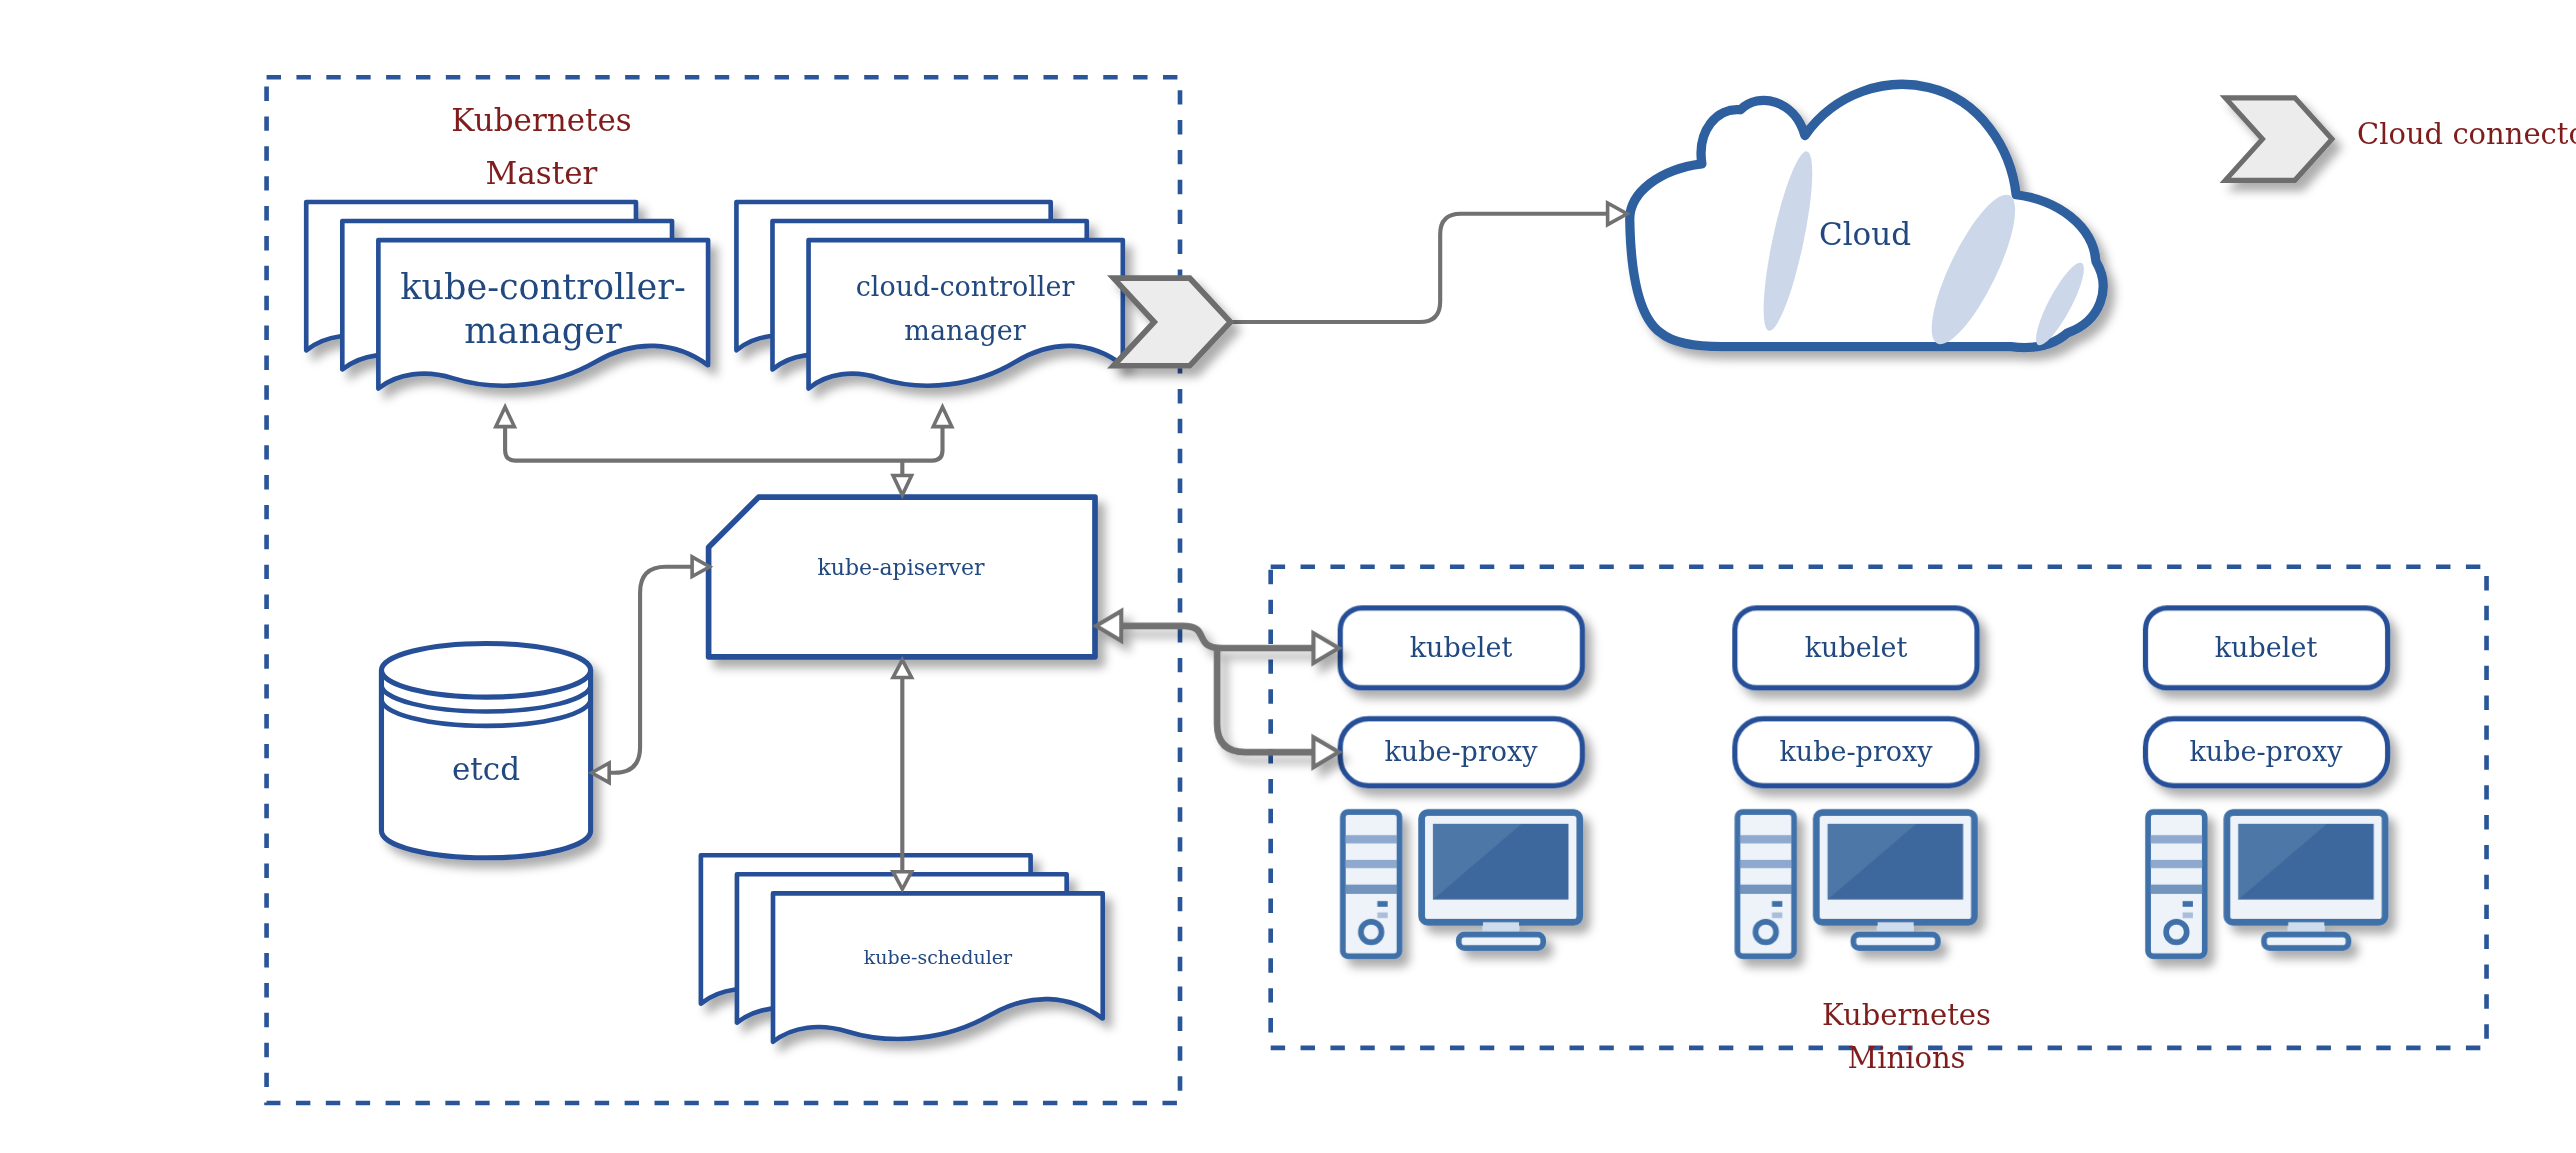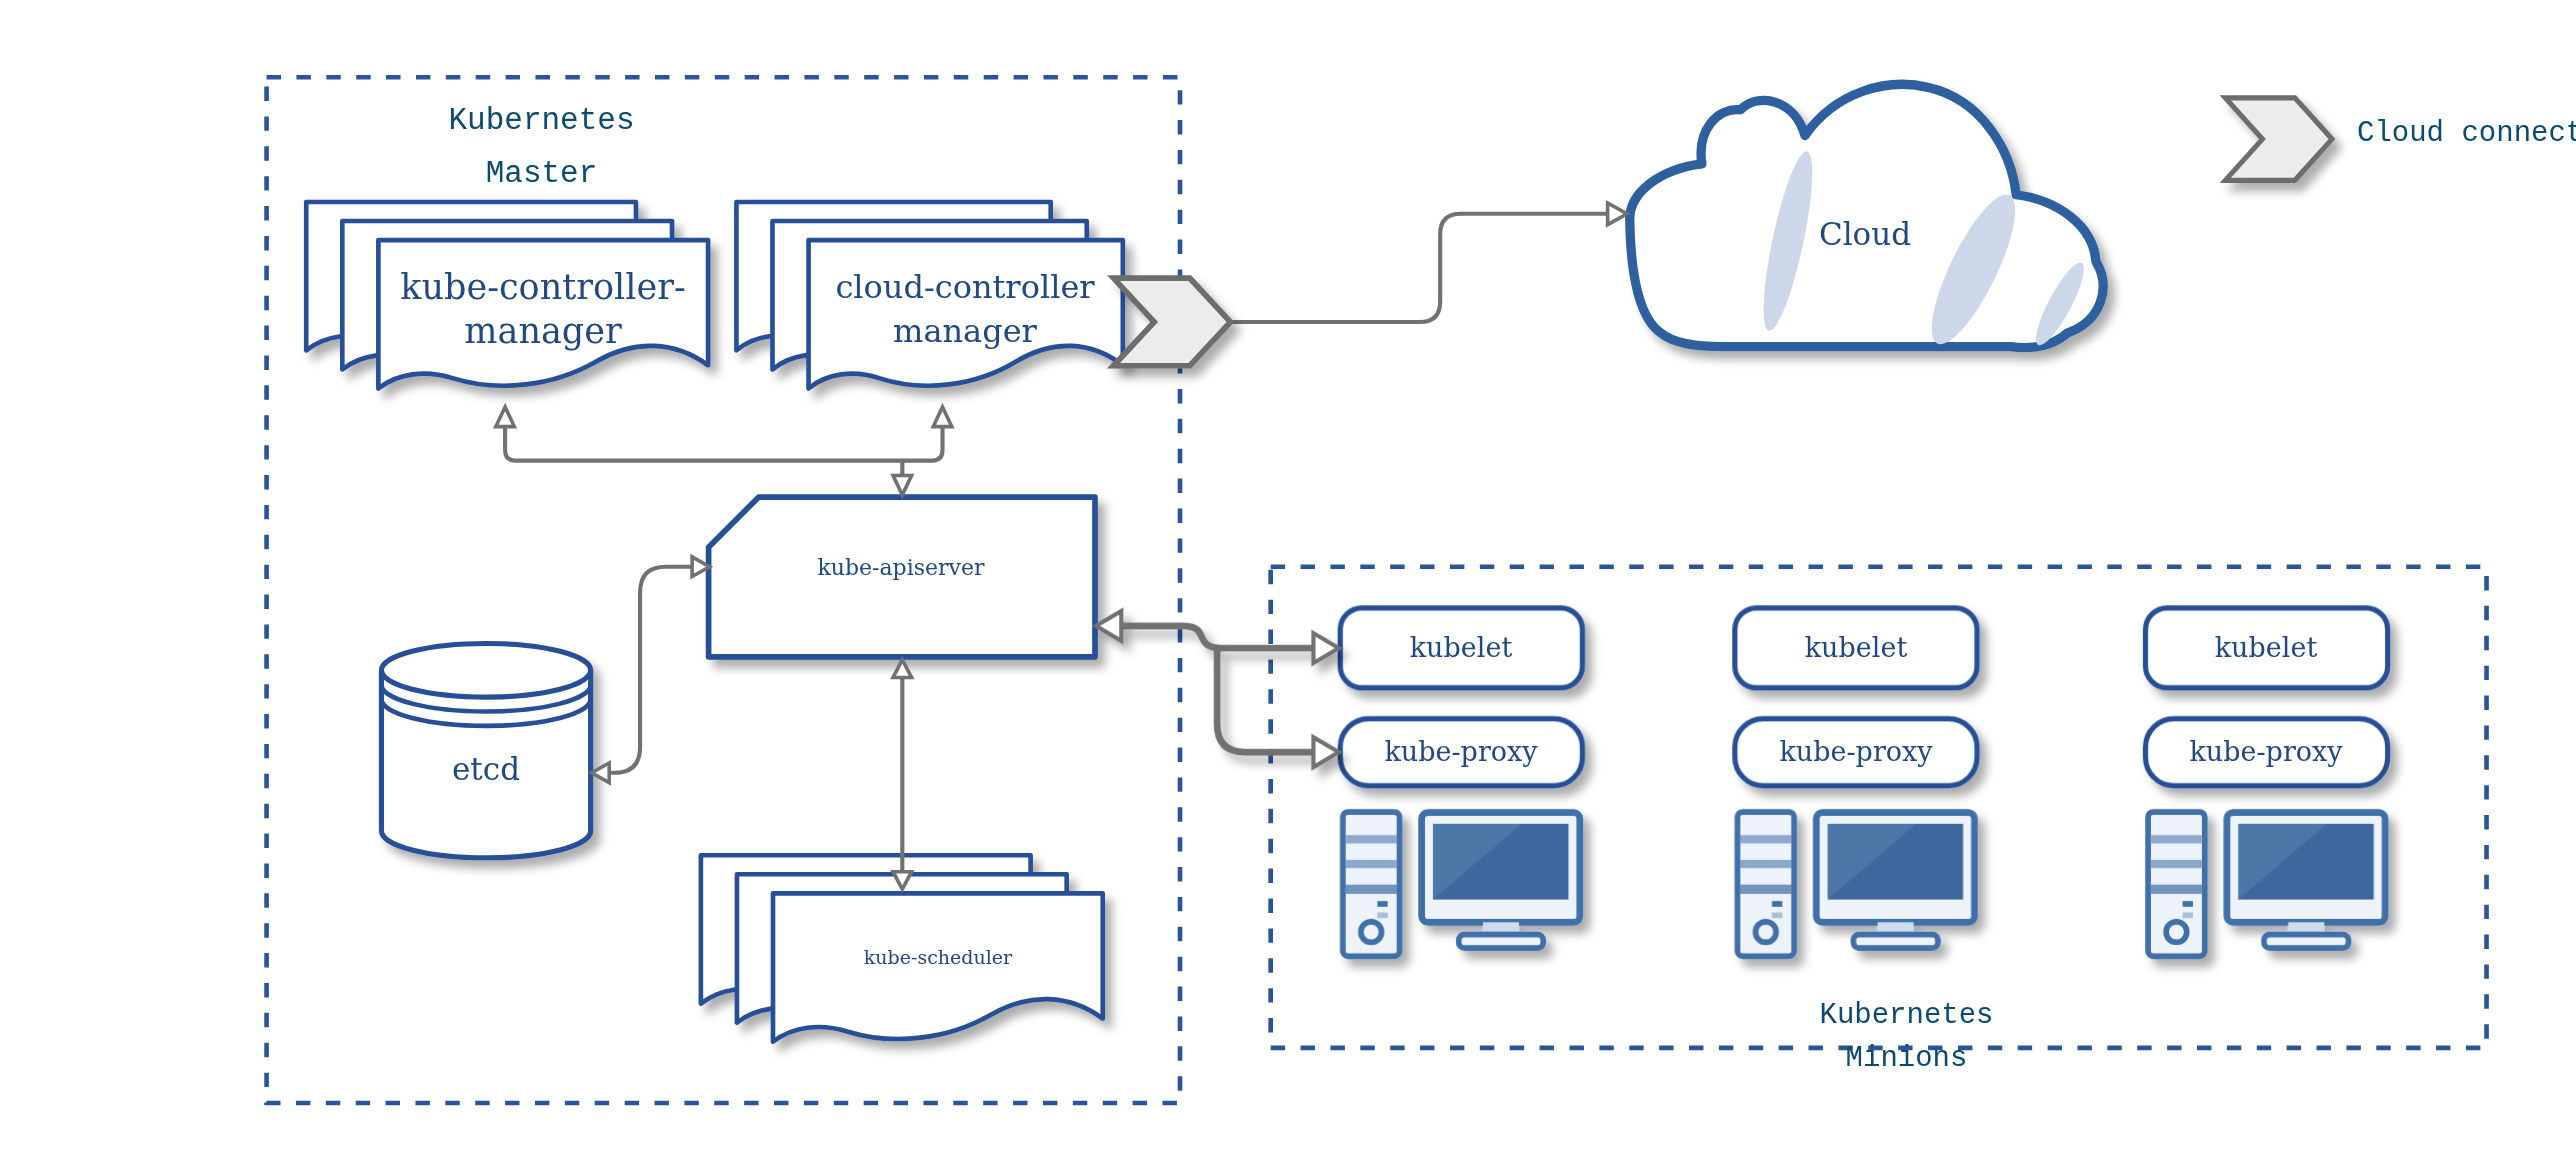--- a/index.html
+++ b/index.html
@@ -1,33 +1,33 @@
 <!DOCTYPE html>
 <html style="font-size:8.2px"><head>
 <meta charset="utf-8">
 <style>
   html,body{margin:0;padding:0;background:#ffffff;}
   body{width:2665px;height:1153px;position:relative;overflow:hidden;
        font-family:"DejaVu Serif","Liberation Serif",serif;}
   #diagram{position:absolute;left:0;top:0;}
   .lbl{position:absolute;text-align:center;white-space:pre-line;
        color:#21497f;font-family:"DejaVu Serif","Liberation Serif",serif;}
-  .muted{color:#0c4a6e;font-family:Liberation Mono, monospace;}
+  .muted{color:#7f1d1d;}
   .shape{fill:#ffffff;stroke:#254f98;stroke-width:10;stroke-linejoin:round;}
   .docpath{fill:#ffffff;stroke:#254f98;stroke-width:9;stroke-linejoin:round;}
   .conn{fill:none;stroke:#717171;stroke-width:8;stroke-linejoin:round;stroke-linecap:butt;}
   .conn-thick{fill:none;stroke:#717171;stroke-width:13;stroke-linejoin:round;}
   .ahead{fill:#ffffff;stroke:#717171;stroke-width:7;stroke-linejoin:miter;}
   .ahead-thick{fill:#ffffff;stroke:#717171;stroke-width:8;stroke-linejoin:miter;}
   .dashedbox{fill:none;stroke:#2a5699;stroke-width:9;stroke-dasharray:28 30;}
   .chev{fill:#ececec;stroke:#6d6d6d;stroke-width:11;stroke-linejoin:miter;}
   .shadow{filter:url(#ds);}
   #master-title{left:361px;top:94px;width:361px;font-size:31px;line-height:53px;}
   #kcm-label{left:378px;top:265px;width:330px;font-size:35px;line-height:44px;}
-  #ccm-label{left:808px;top:265px;width:314px;font-size:32px;line-height:44px;}
+  #ccm-label{left:808px;top:265px;width:314px;font-size:27px;line-height:44px;}
   #apiserver-label{left:708px;top:555px;width:386px;font-size:22px;}
   #etcd-label{left:407px;top:751px;width:158px;font-size:31px;}
   #scheduler-label{left:773px;top:946px;width:330px;font-size:19px;}
   #cloud-label{left:1749px;top:216px;width:232px;font-size:31px;}
   #legend-label{left:2357px;top:117px;font-size:29px;white-space:nowrap;text-align:left;}
   #minions-title{left:1726px;top:994px;width:361px;font-size:29px;line-height:43px;}
   .kubelet-lbl{top:632px;width:242px;font-size:27px;}
   .proxy-lbl{top:736px;width:242px;font-size:27px;}
   .col0{left:1340px;} .col1{left:1735px;} .col2{left:2145px;}
 </style>

